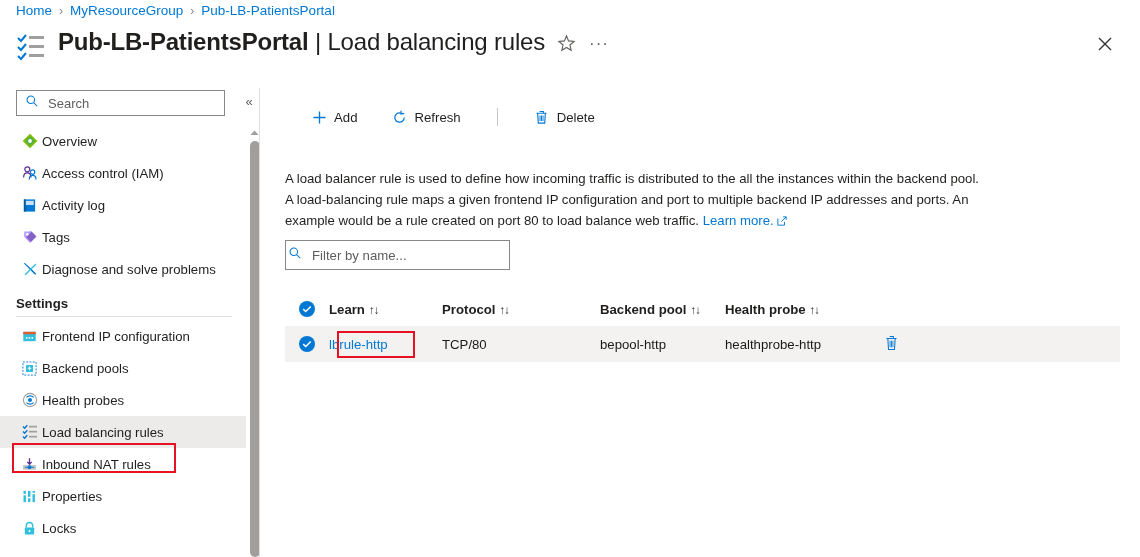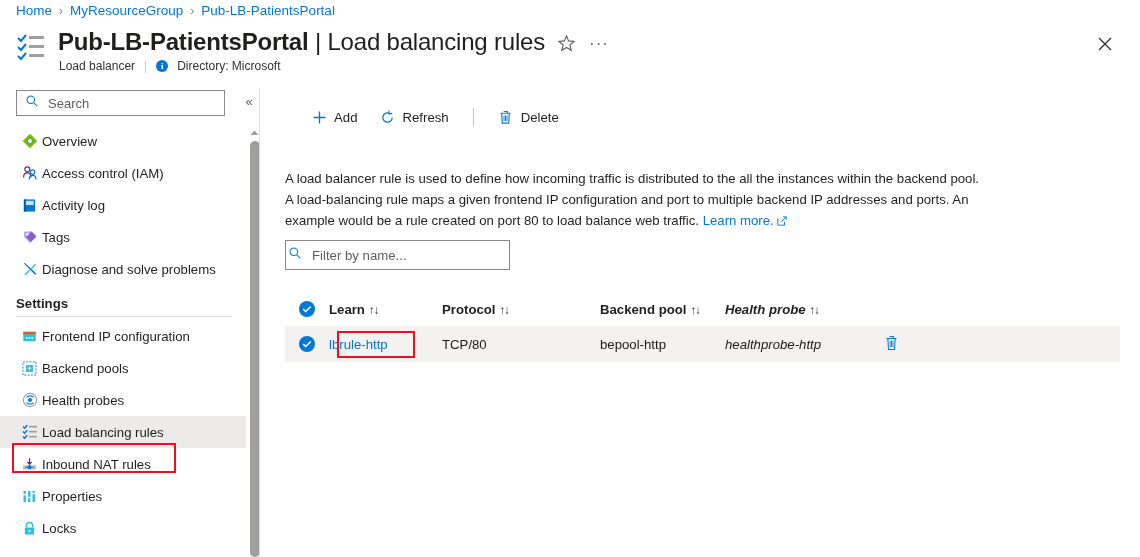--- a/index.html
+++ b/index.html
@@ -122,21 +122,21 @@
     width: 10px; height: 416px; background: #a19f9d; border-radius: 5px;
   }
   .nav-edge {
     position: absolute; left: 259px; top: 88px;
     width: 1px; height: 469px; background: #e1dfdd;
   }
 
   
   .cmdbar {
     position: absolute; left: 300px; top: 104px;
-    display: flex; align-items: center; gap: 0;
+    display: flex; align-items: center; gap: 12px;
     font-size: 13.2px; color: #201f1e;
   }
   .cmd {
     display: flex; align-items: center; gap: 7px;
     padding: 5px 11px; cursor: pointer; white-space: nowrap;
   }
   .cmd .ic { width: 16px; height: 16px; display:inline-flex; align-items:center; justify-content:center; }
   .cmd-sep { width: 1px; height: 18px; background: #c8c6c4; margin: 0 13px; }
 
   
@@ -162,21 +162,21 @@
 
   
   .table { position: absolute; left: 285px; top: 292px; width: 835px; }
   .trow { display: flex; align-items: center; height: 34px; }
   .thead { font-weight: 700; font-size: 13.2px; color: #201f1e; }
   .tbody-row { background: #f3f2f1; height: 36px; font-size: 13.2px; }
   .c-check { width: 44px; display: flex; align-items: center; justify-content: flex-start; padding-left:14px; }
   .c-name { width: 113px; }
   .c-proto { width: 158px; }
   .c-pool { width: 125px; }
-  .c-probe { width: 145px; font-style: italic; }
+  .c-probe { width: 145px; }
   .c-trash { width: 70px; display:flex; align-items:center; justify-content:flex-start; padding-left: 14px;}
   .sortic { display: inline-block; margin-left: 4px; font-size: 11.5px; font-weight: 400; letter-spacing: -1px; }
   .chk {
     width: 16px; height: 16px; border-radius: 50%; background: #0078d4;
     display: inline-flex; align-items: center; justify-content: center; cursor: pointer;
   }
   .rowlink { color: #0078d4; cursor: pointer; white-space: nowrap; }
   .trash-btn { cursor: pointer; width: 16px; height: 18px; }
 
   
@@ -213,26 +213,20 @@
     <div class="title-text">
       <div class="title-line">
         <span class="title-main"><span>Pub-LB-PatientsPortal</span><span class="title-sep"> <span>|</span> </span><span class="title-sub-blade">Load balancing rules</span></span>
         <span class="star-btn">
           <svg viewBox="0 0 20 20" width="19" height="19">
             <path d="M10,2 L12.2,7.3 L18,7.8 L13.6,11.6 L14.9,17.2 L10,14.2 L5.1,17.2 L6.4,11.6 L2,7.8 L7.8,7.3 Z" fill="none" stroke="#605e5c" stroke-width="1.2"></path>
           </svg>
         </span>
         <span class="ellipsis-btn">···</span>
       </div>
-      <div class="subtitle-line">
-        <span>Load balancer</span>
-        <span class="vbar">|</span>
-        <span class="info-dot">i</span>
-        <span>Directory: Microsoft</span>
-      </div>
     </div>
   </div>
 
   <div class="close-btn">
     <svg viewBox="0 0 22 22" width="22" height="22">
       <path d="M5,5 L17,17 M17,5 L5,17" stroke="#323130" stroke-width="1.4" fill="none"></path>
     </svg>
   </div>
 
   <div class="leftnav">

